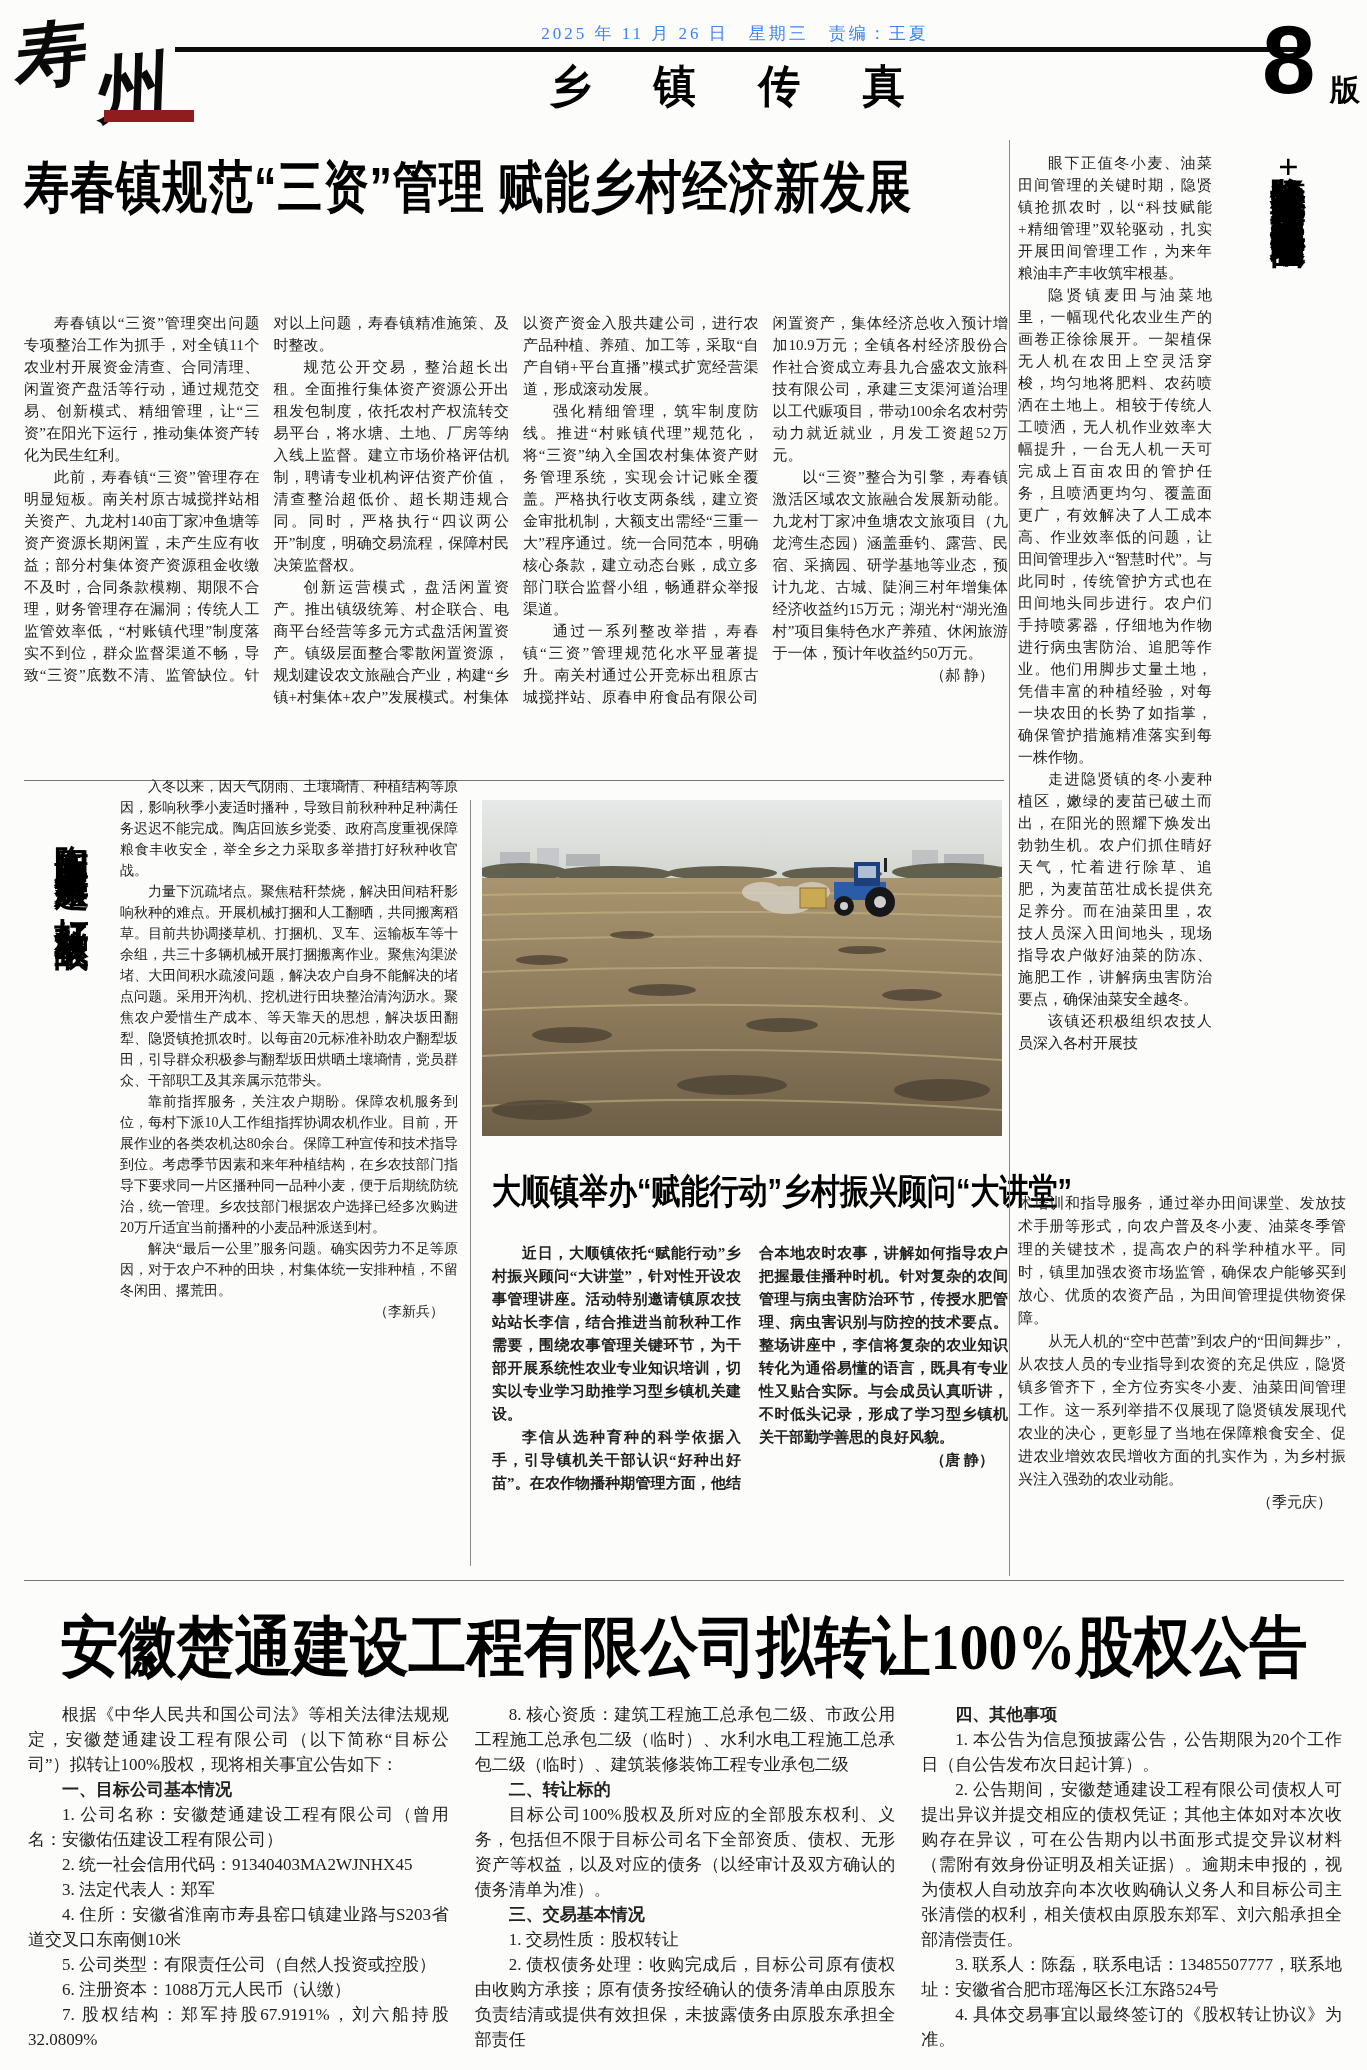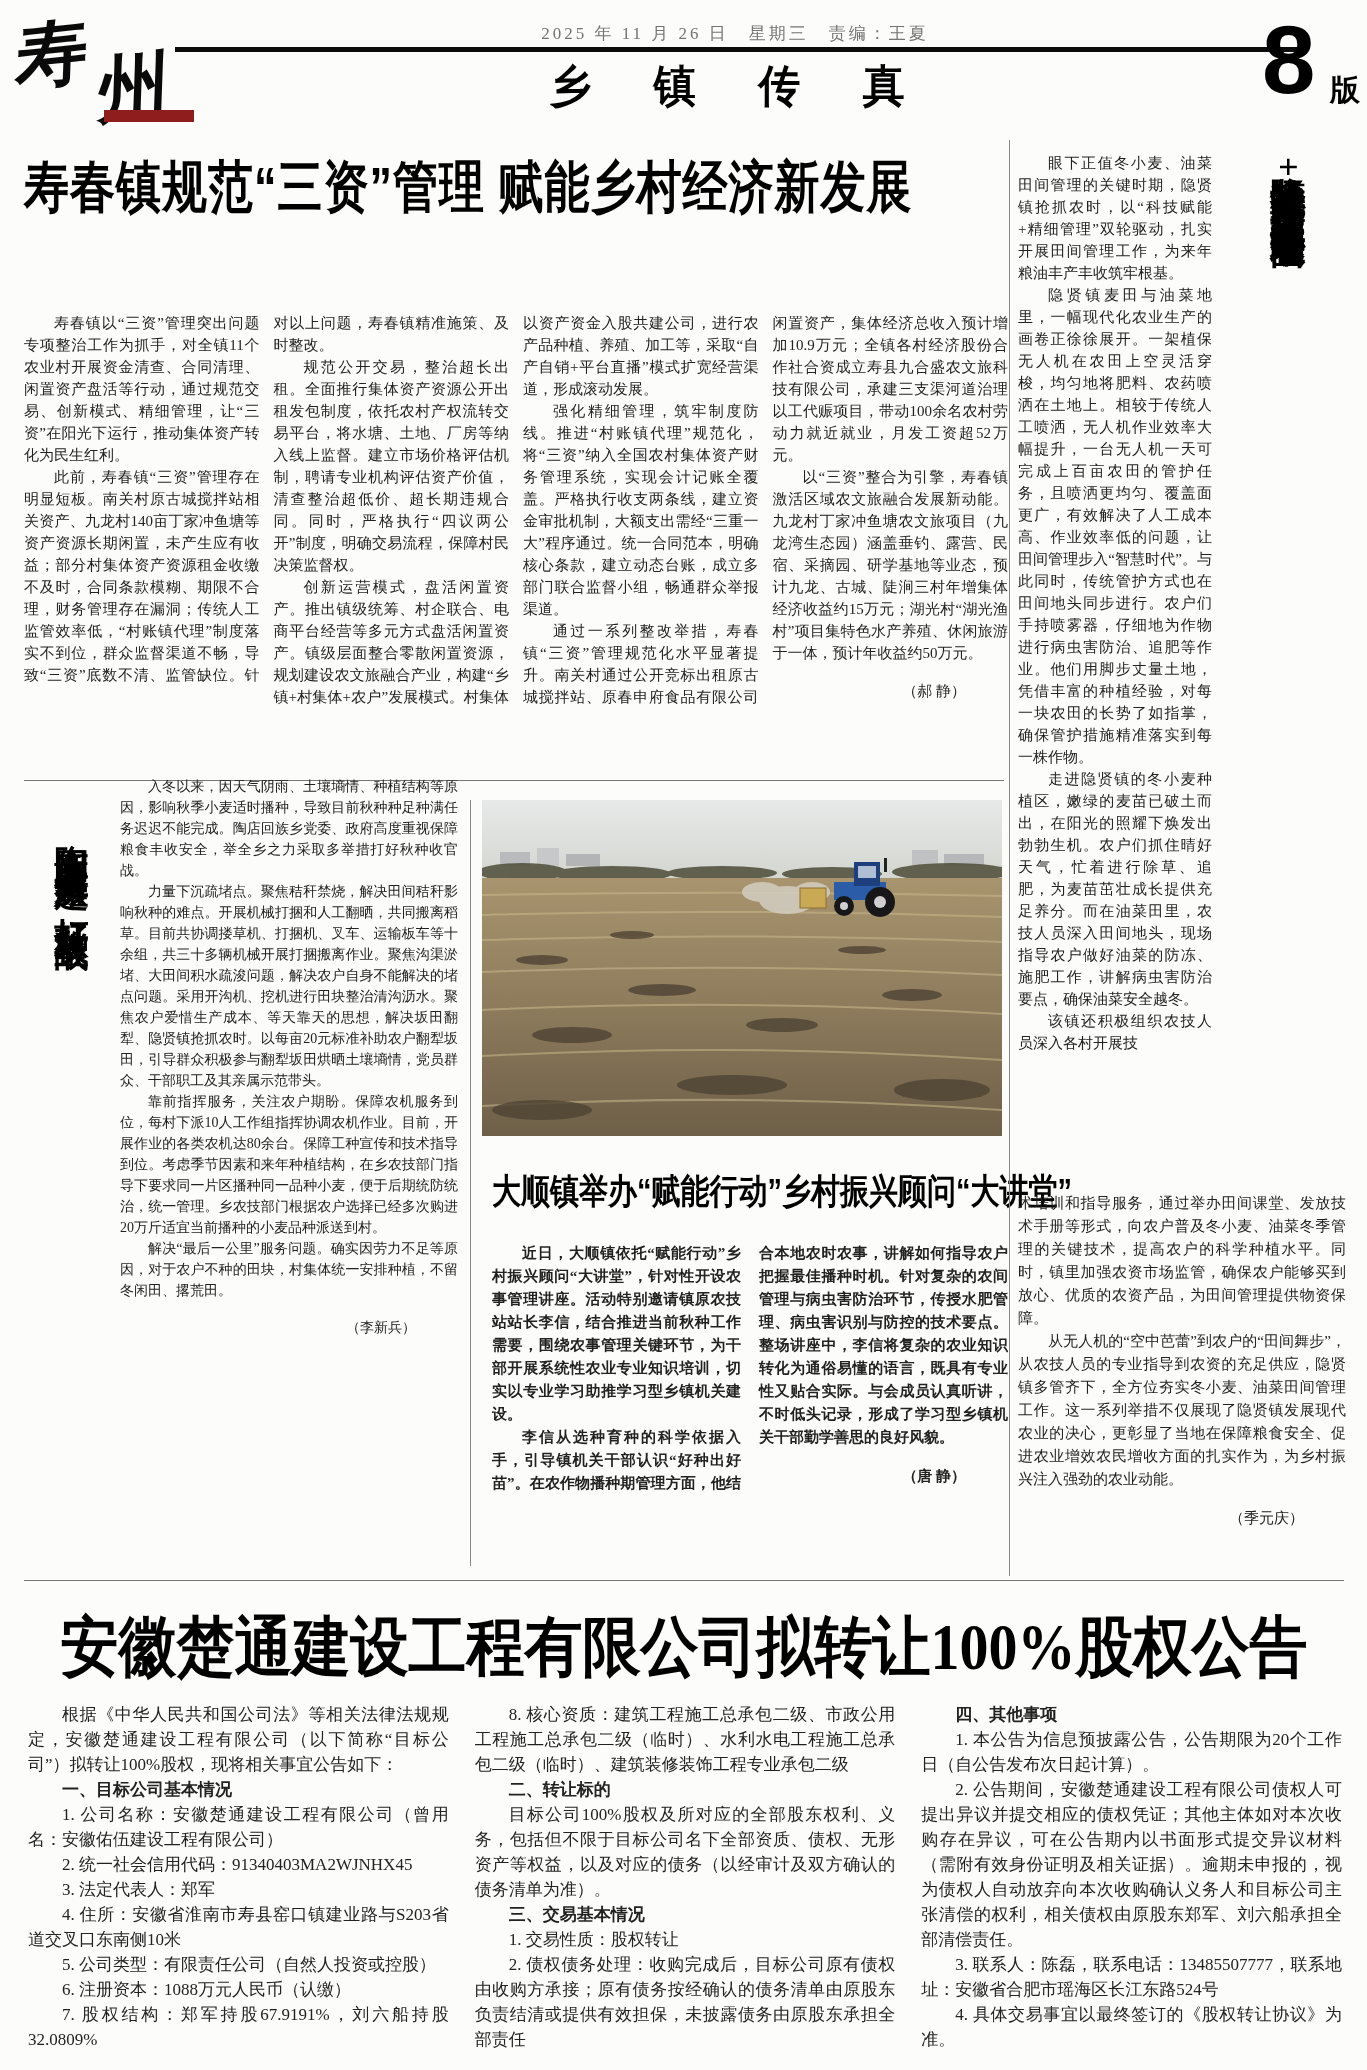--- a/index.html
+++ b/index.html
@@ -4,35 +4,35 @@
 <style>
   html,body{margin:0;padding:0;background:#e8e8e6;}
   .page{position:relative;width:1367px;height:2070px;background:#fcfcfa;margin:0 auto;
         font-family:"Liberation Serif","DejaVu Serif",serif;color:#222;overflow:hidden;}
   .abs{position:absolute;}
   
   .masthead{left:12px;top:6px;width:185px;height:112px;}
   .mast-char{position:absolute;font-weight:bold;font-size:72px;color:#0a0a0a;
              font-family:"DejaVu Serif",serif;transform:rotate(-6deg) skewX(-8deg);}
   .seal{position:absolute;left:92px;top:104px;width:90px;height:12px;background:#8f1d1d;}
-  .dateline{left:170px;top:22px;width:1130px;text-align:center;font-size:17px;letter-spacing:3px;color:#737373;}
+  .dateline{left:170px;top:22px;width:1130px;text-align:center;font-size:17px;letter-spacing:3px;color:#3b82f6;}
   .rule-thick{left:175px;top:47px;width:1128px;height:5px;background:#0c0c0c;}
   .section-title{left:320px;top:58px;width:840px;text-align:center;font-size:42px;font-weight:bold;
                  letter-spacing:26px;color:#000;transform:scaleY(1.05);}
   .pageno{left:1262px;top:14px;font-size:96px;font-weight:900;line-height:0.95;color:#000;
           font-family:"Liberation Sans","DejaVu Sans",sans-serif;}
   .pagever{left:1330px;top:70px;font-size:30px;font-weight:bold;color:#000;}
   
   .a1-headline{left:24px;top:150px;width:982px;font-size:45px;font-weight:900;color:#000;
                font-family:"Liberation Sans","DejaVu Sans",sans-serif;letter-spacing:1px;
                transform:scaleY(1.25);transform-origin:left top;white-space:nowrap;}
   .a1-body{left:24px;top:312px;width:984px;height:452px;column-count:4;column-gap:14px;
            font-size:15px;line-height:22px;text-align:justify;overflow:hidden;}
   .p{margin:0;text-indent:2em;text-align:justify;}
-  .byline{margin:16px;text-align:right;padding-right:26px;text-indent:0;}
+  .byline{margin:0;text-align:right;padding-right:14px;text-indent:0;}
   .divider-h{background:#777;height:1px;}
   .divider-v{background:#888;width:1px;}
   
   .a2-vhead{left:28px;top:818px;width:86px;height:748px;writing-mode:vertical-rl;
             font-size:34px;font-weight:900;color:#000;letter-spacing:3px;line-height:86px;}
   .a2-body{left:120px;top:776px;width:338px;height:748px;font-size:14px;line-height:21px;
            text-align:justify;overflow:hidden;}
   
   .photo{left:482px;top:800px;width:520px;height:336px;}
   

